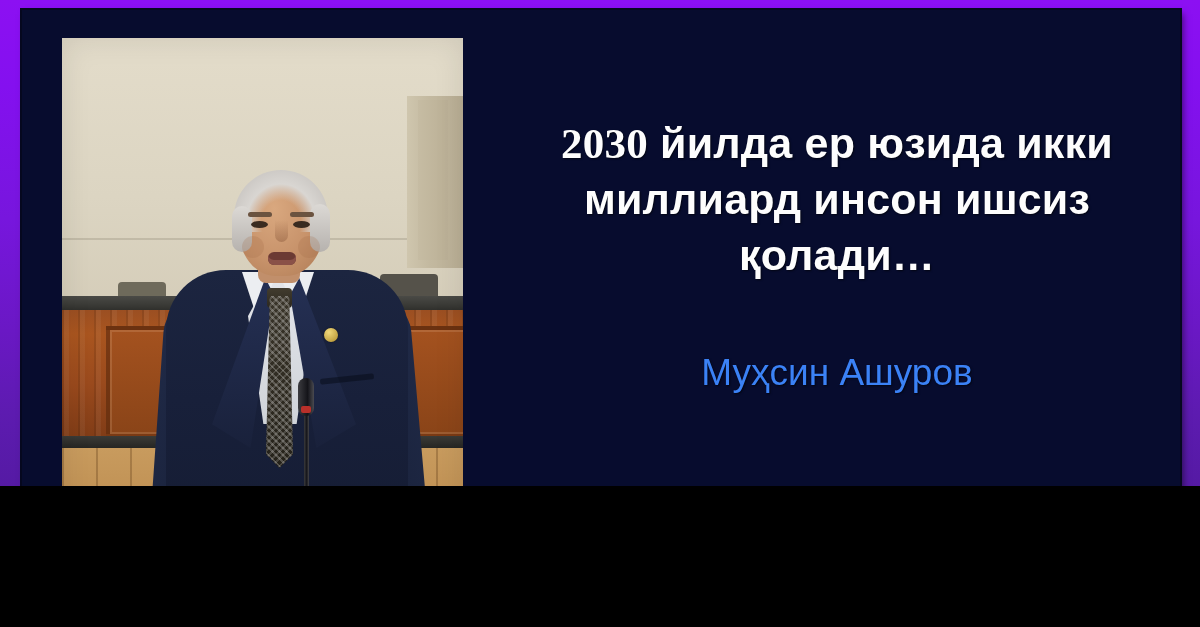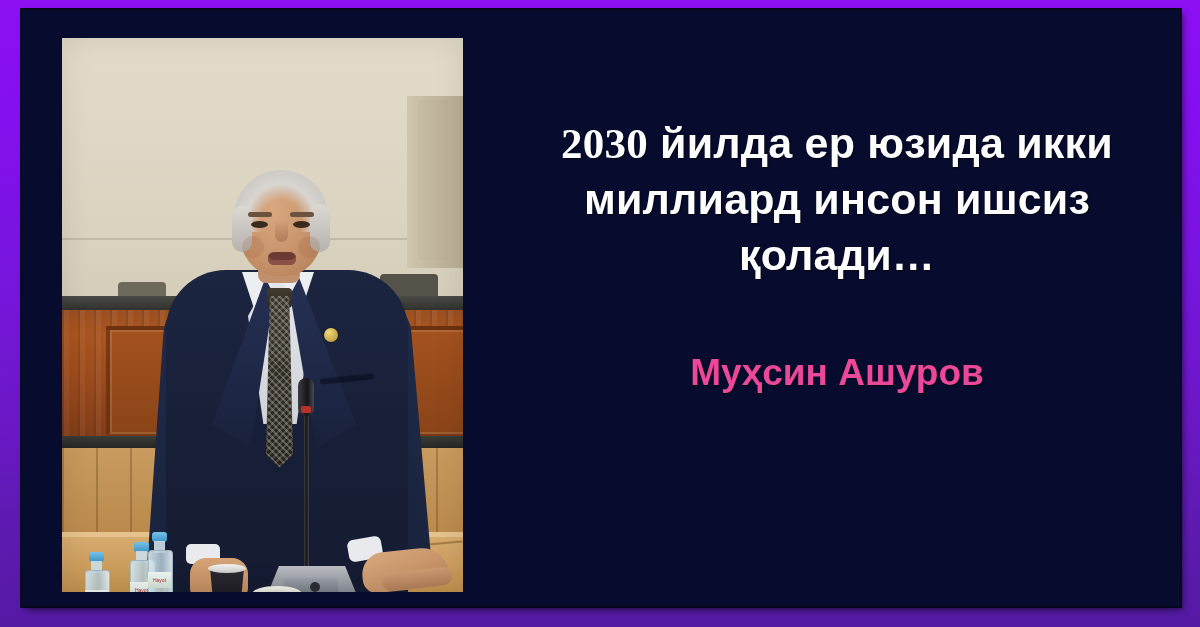--- a/index.html
+++ b/index.html
@@ -3,21 +3,21 @@
 <meta charset="utf-8">
 <title>Quote Slide</title>
 <style>
   html,body{margin:0;padding:0;}
   body{
     width:1200px;height:627px;overflow:hidden;
     font-family:"Liberation Sans", sans-serif;
     background:#000;
   }
   #slide{
-    position:relative;width:1200px;height:627px;
+    position:relative;width:1200px;height:486px;
     background:linear-gradient(180deg,#8c10f2 0%, #8410ef 18%, #7716dd 45%, #6a18c4 68%, #5d1bb0 85%, #551aa4 100%);
     overflow:hidden;
   }
   
   #card{
     position:absolute;left:22px;top:10px;width:1158px;height:596px;
     background:#070c2e;
     box-shadow:0 0 0 2px #05081f, 3px 4px 7px rgba(0,0,0,.55);
   }
   
@@ -165,21 +165,21 @@
     padding-top:78px;box-sizing:border-box;
   }
   #headline{
     color:#fdfdfd;font-weight:700;font-size:43px;line-height:1.30;
     text-align:center;letter-spacing:.2px;width:660px;
     text-shadow:1px 1px 2px rgba(0,0,0,.6);
   }
   #headline .yr{font-family:"Liberation Serif", serif;font-weight:700;}
   #attrib{margin-top:64px;text-align:center;}
   #speaker{
-    color:#ec4899;font-weight:700;font-size:37px;line-height:1.34;
+    color:#3b82f6;font-weight:400;font-size:37px;line-height:1.34;
     text-shadow:1px 1px 2px rgba(0,0,0,.6);
   }
   #role{
     color:#fbfbfb;font-weight:700;font-size:37px;line-height:1.34;
     text-shadow:1px 1px 2px rgba(0,0,0,.6);
   }
 </style>
 </head>
 <body>
 

